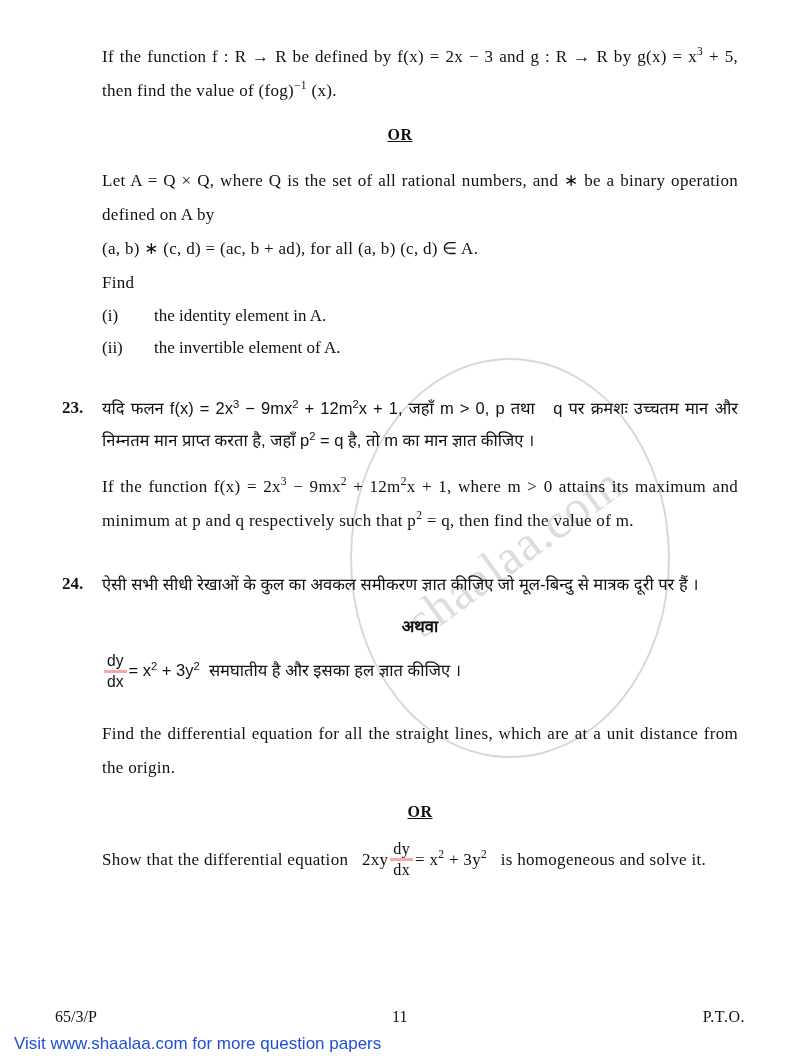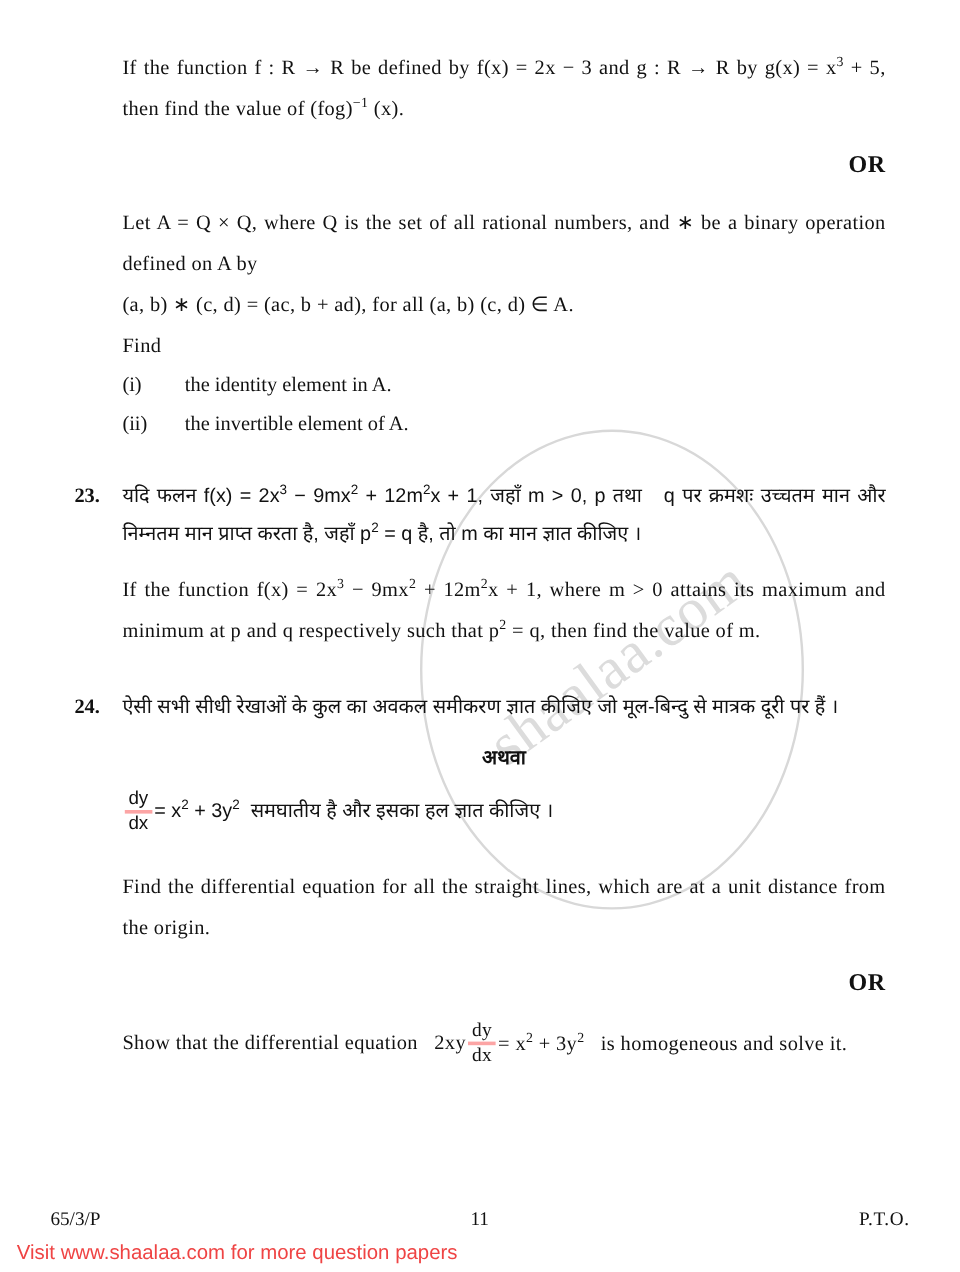--- a/index.html
+++ b/index.html
@@ -76,26 +76,27 @@
     font-size: 16.5px;
     line-height: 32px;
     text-align: justify;
   }
 
   .block {
     margin-bottom: 10px;
   }
 
   .or {
-    text-align: right;
-    font-family: "Liberation Serif", serif;
-    font-size: 20px;
+    text-align: center;
+    font-family: "Liberation Serif", serif;
+    font-size: 16px;
     font-weight: bold;
     letter-spacing: 0.5px;
     margin: 18px 0 20px 0;
+    text-decoration: underline;
   }
   .or-hi {
     text-align: center;
     font-family: "Liberation Sans", sans-serif;
     font-size: 16.5px;
     font-weight: bold;
     margin: 14px 0 16px 0;
   }
 
   
@@ -156,40 +157,40 @@
     display: block;
     padding: 0 3px;
   }
 
   
   .footer {
     position: absolute;
     left: 0;
     bottom: 34px;
     width: 800px;
-    padding: 0 42px;
+    padding: 0 55px;
     box-sizing: border-box;
     display: flex;
     align-items: center;
     justify-content: space-between;
     font-family: "Liberation Serif", serif;
     font-size: 16px;
     z-index: 10;
   }
   .footer .code { flex: 0 0 auto; }
   .footer .pageno { flex: 1 1 auto; text-align: center; }
   .footer .pto { flex: 0 0 auto; letter-spacing: 0.5px; }
 
   .promo {
     position: absolute;
     left: 14px;
     bottom: 6px;
     font-family: "Liberation Sans", sans-serif;
     font-size: 17px;
-    color: #ef4444;
+    color: #1d4ed8;
     z-index: 10;
   }
 </style>
 </head>
 <body>
 
 <div class="page">
 
   <div class="watermark">
     <div class="circle"></div>

